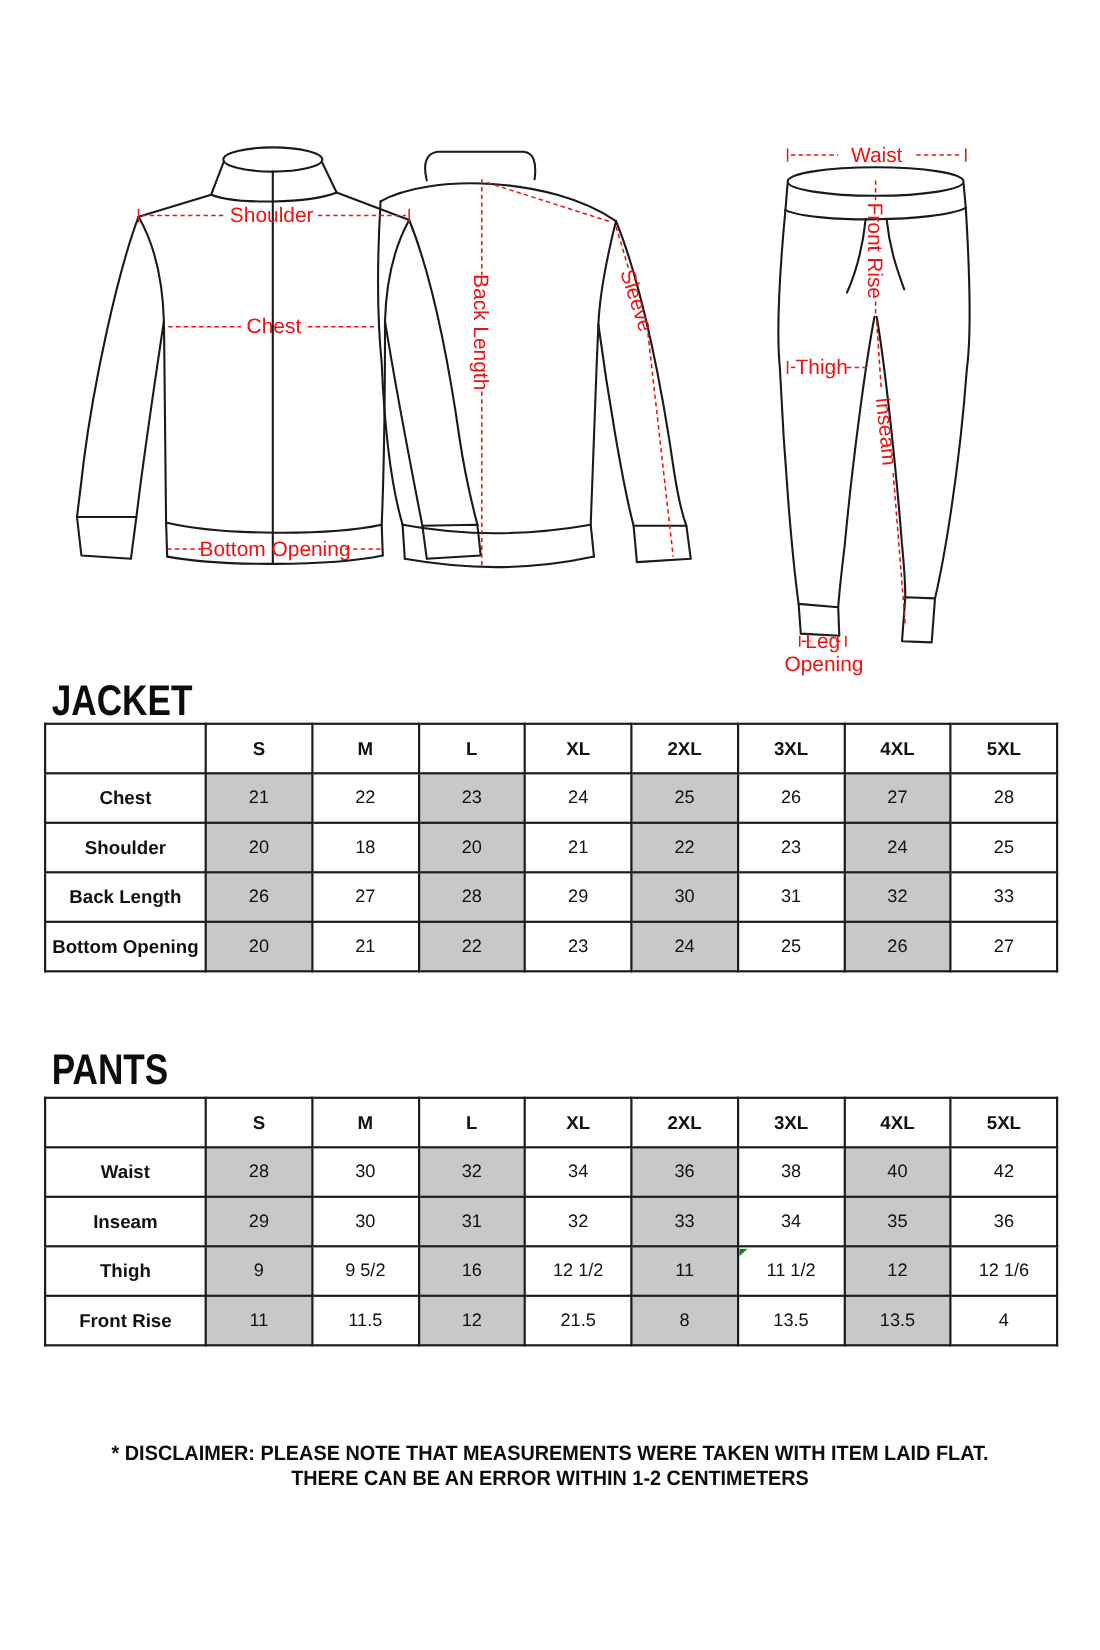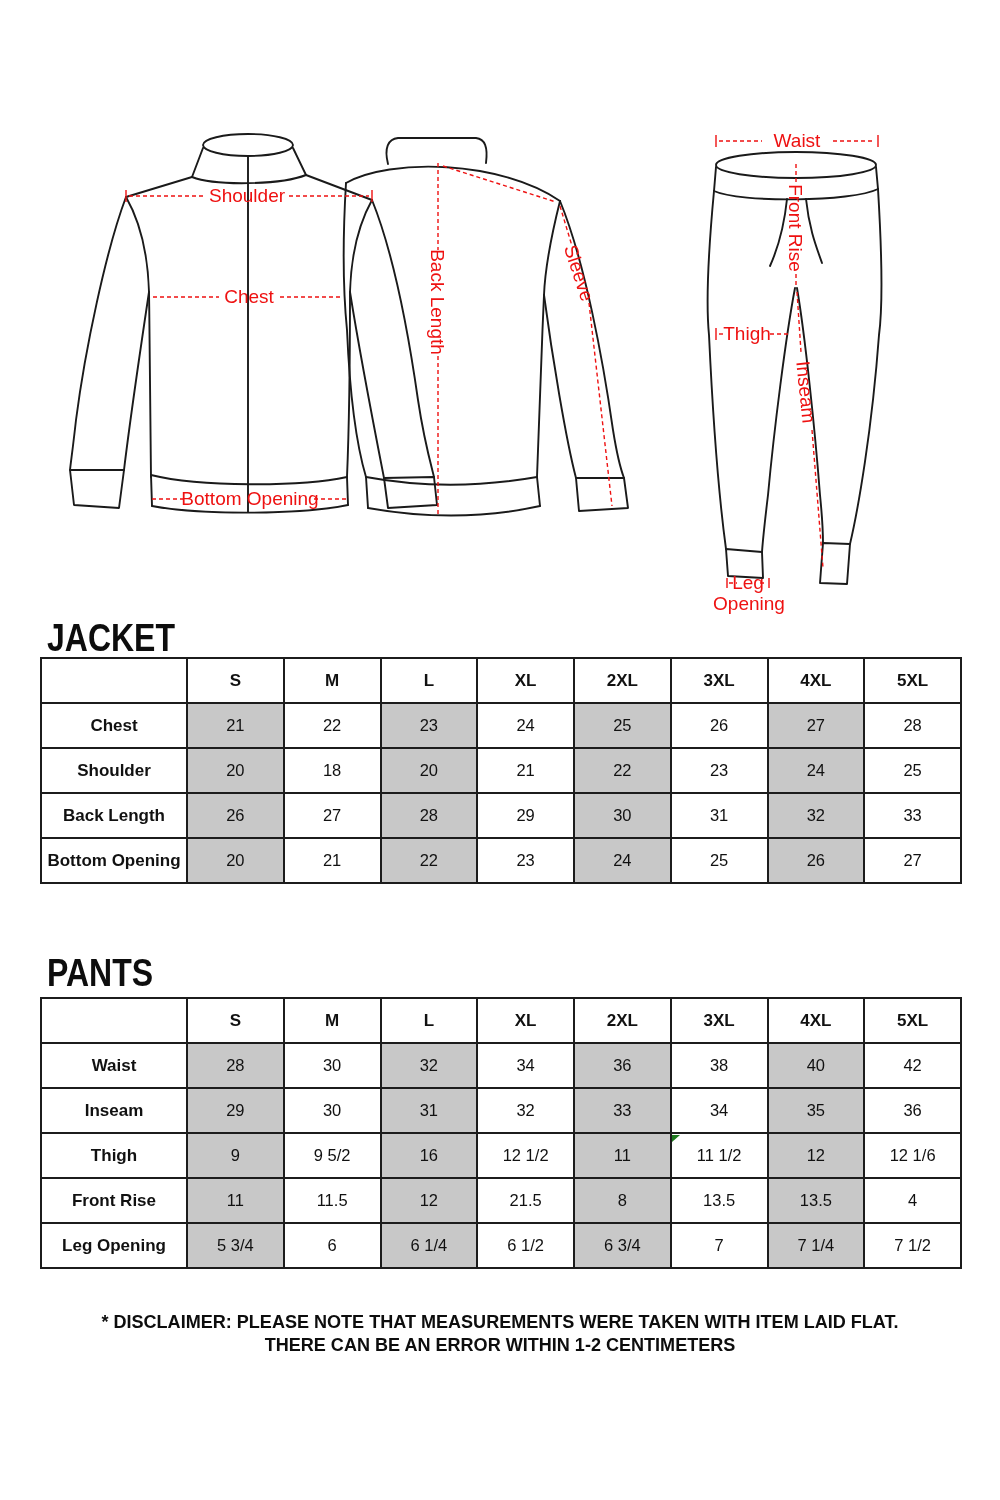--- a/index.html
+++ b/index.html
@@ -282,31 +282,20 @@
         <td class="row-label">Front Rise</td>
         <td>11</td>
         <td>11.5</td>
         <td>12</td>
         <td>21.5</td>
         <td>8</td>
         <td>13.5</td>
         <td>13.5</td>
         <td>4</td>
       </tr>
-      <tr>
-        <td class="row-label">Leg Opening</td>
-        <td>5 3/4</td>
-        <td>6</td>
-        <td>6 1/4</td>
-        <td>6 1/2</td>
-        <td>6 3/4</td>
-        <td>7</td>
-        <td>7 1/4</td>
-        <td>7 1/2</td>
-      </tr>
     </tbody>
   </table>
 
   <div class="comment-marker"></div>
 
   <div class="disclaimer">
     <div>* DISCLAIMER: PLEASE NOTE THAT MEASUREMENTS WERE TAKEN WITH ITEM LAID FLAT.</div>
     <div>THERE CAN BE AN ERROR WITHIN 1-2 CENTIMETERS</div>
   </div>
 

